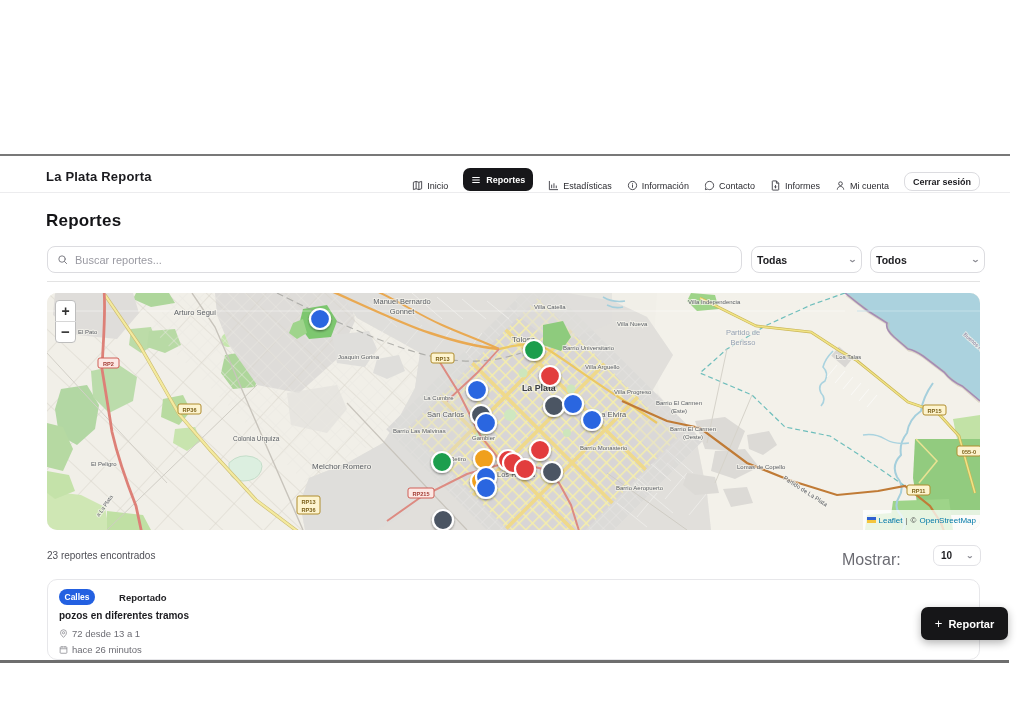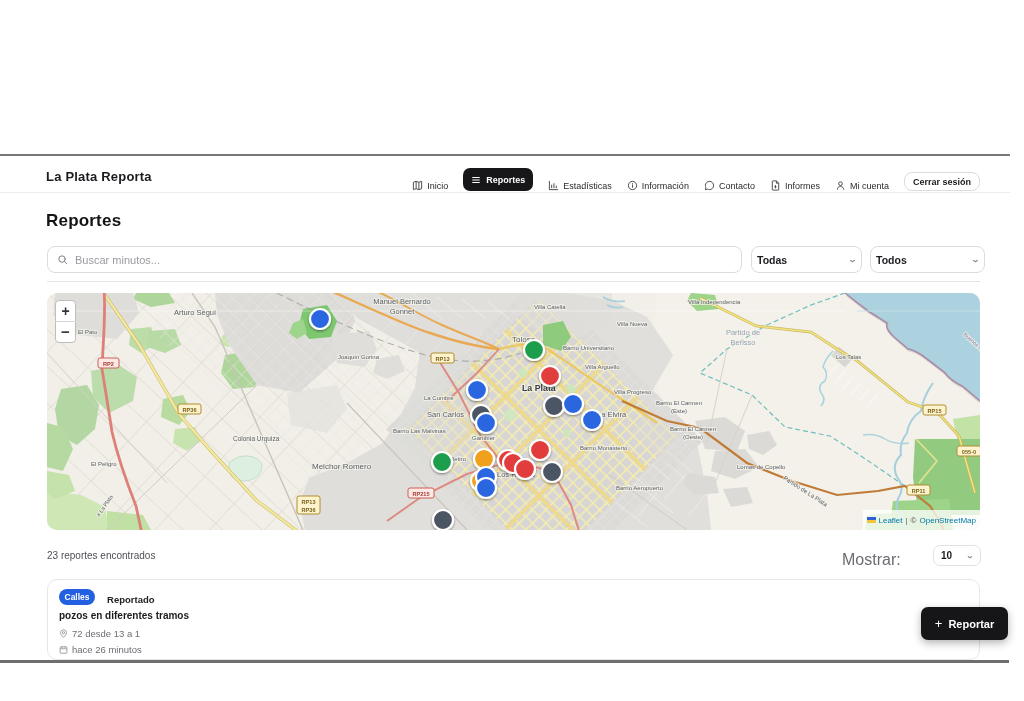--- a/index.html
+++ b/index.html
@@ -47,21 +47,21 @@
   <div style="display:flex;align-items:center;height:19px;padding:0 8px;border:1px solid #dcdce0;border-radius:8px;font-size:9px;font-weight:600;color:#1c1c20;white-space:nowrap">Cerrar sesión</div>
 </div>
 
 <div class="abs" style="left:46px;top:211px;font-size:17px;font-weight:700;color:#141417;letter-spacing:.2px">Reportes</div>
 
 <div class="abs" style="left:47px;top:246px;width:695px;height:27px;border:1px solid #dcdce0;border-radius:8px;background:#fff;display:flex;align-items:center;padding:0 9px;gap:7px">
   <svg width="11" height="11" viewBox="0 0 24 24" fill="none" stroke="#74747c" stroke-width="2" stroke-linecap="round">
       <circle cx="11" cy="11" r="7"></circle>
       <path d="M21 21l-4.5-4.5"></path>
     </svg>
-  <span style="font-size:11px;color:#9a9aa2">Buscar minutos...</span>
+  <span style="font-size:11px;color:#9a9aa2">Buscar reportes...</span>
 </div>
 <div class="sel" style="left:751px;width:111px">Todas<span class="chev">⌄</span></div>
 <div class="sel" style="left:870px;width:115px">Todos<span class="chev">⌄</span></div>
 
 <div class="abs" style="left:47px;top:281px;width:933px;height:1px;background:#e3e3e3"></div>
 
 <div class="abs" id="mapbox" style="left:47px;top:293px;width:933px;height:237px;border-radius:10px;overflow:hidden;background:#f1efe8">
 <svg class="abs" id="mapsvg" style="left:0;top:0" width="933" height="237" viewBox="0 0 933 237">
 <defs>
 <pattern id="cg" width="9.5" height="9.5" patternUnits="userSpaceOnUse">
@@ -319,21 +319,21 @@
       <span style="color:#444">©</span>
       <span style="color:#0078a8">OpenStreetMap</span>
   </div>
 </div>
 
 <div class="abs" style="left:47px;top:550px;font-size:10px;color:#4f4f56">23 reportes encontrados</div>
 <div class="abs" style="left:842px;top:551px;font-size:16px;color:#6b6b72">Mostrar:</div>
 <div class="abs" style="left:933px;top:545px;width:48px;height:21px;border:1px solid #e2e2e6;border-radius:7px;background:#fff;display:flex;align-items:center;justify-content:space-between;padding:0 7px;font-size:10px;font-weight:600;color:#1c1c20">10<span class="chev" style="font-size:7px">⌄</span></div>
 
 <div class="abs" style="left:47px;top:579px;width:933px;height:81px;border:1px solid #e7e7ea;border-radius:10px;background:#fff">
-  <div style="position:absolute;left:11px;top:9px;display:flex;align-items:flex-end;gap:12px">
+  <div style="position:absolute;left:11px;top:9px;display:flex;align-items:center;gap:24px">
     <span style="background:#2360e1;color:#fff;font-size:8.5px;font-weight:700;border-radius:9px;padding:3px 5.5px">Calles</span>
     <span style="font-size:9.5px;font-weight:700;color:#222226">Reportado</span>
   </div>
   <div style="position:absolute;left:11px;top:30px;font-size:10px;font-weight:700;color:#1b1b1f">pozos en diferentes tramos</div>
   <div style="position:absolute;left:11px;top:48px;display:flex;align-items:center;gap:4px;font-size:9.5px;color:#6d6d74">
     <svg width="9" height="9" viewBox="0 0 24 24" fill="none" stroke="#85858c" stroke-width="2">
         <path d="M20 10c0 6-8 12-8 12S4 16 4 10a8 8 0 1 1 16 0z"></path>
         <circle cx="12" cy="10" r="3"></circle>
       </svg>72 desde 13 a 1
   </div>

